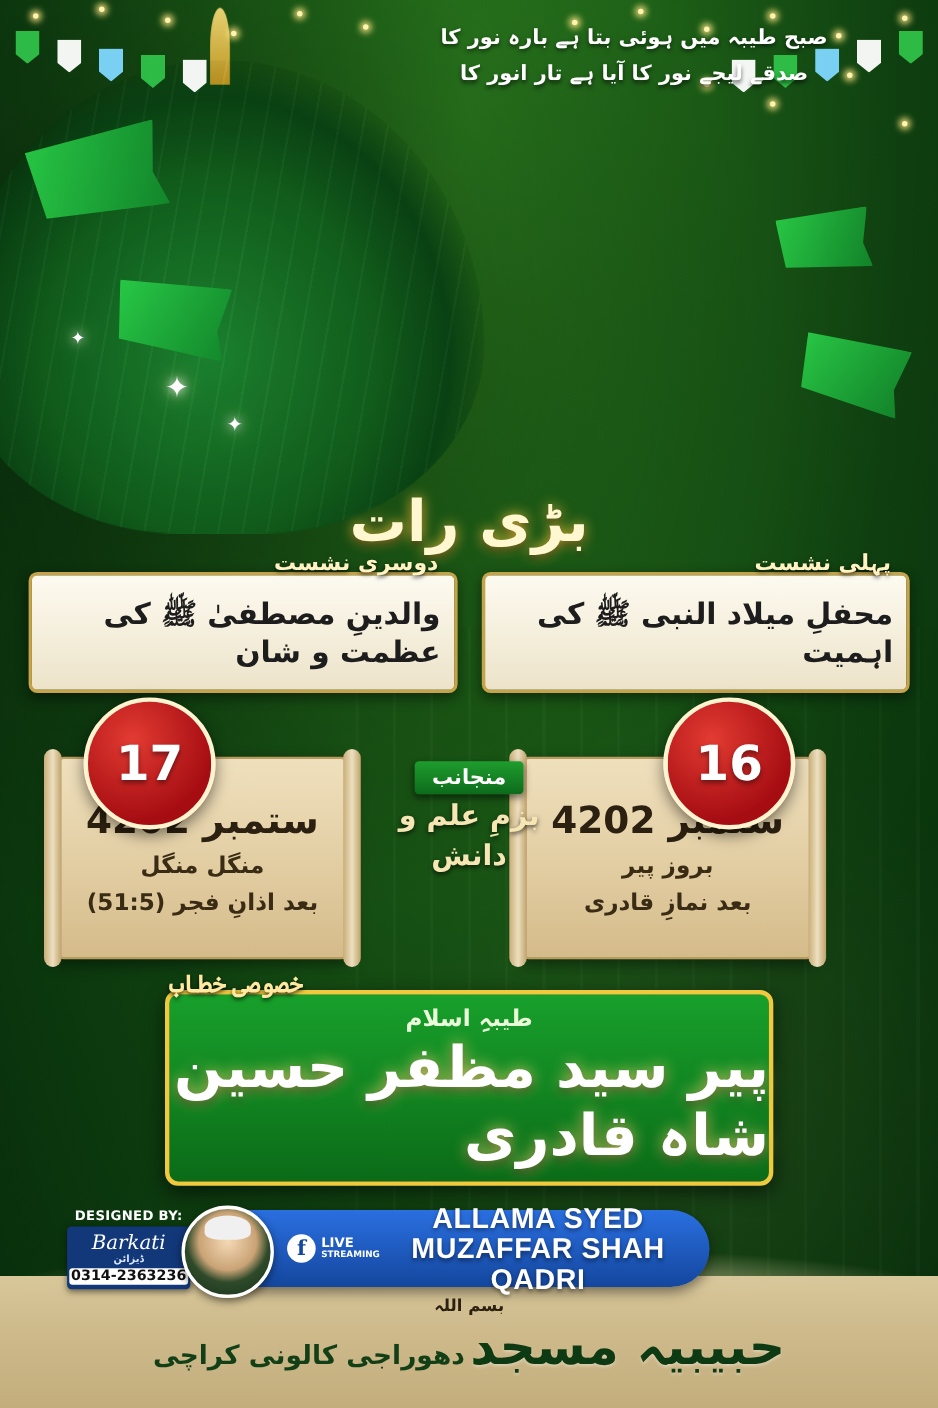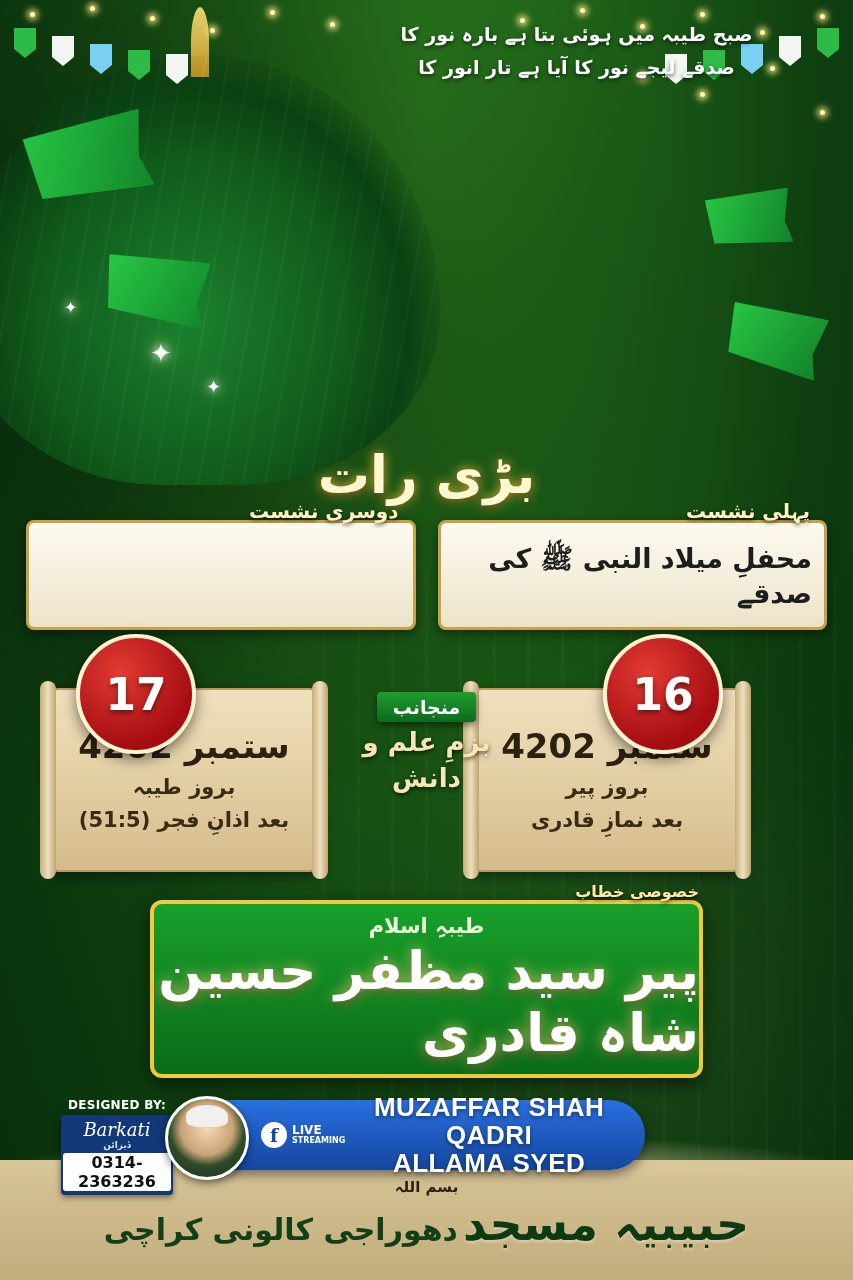--- a/index.html
+++ b/index.html
@@ -204,42 +204,42 @@
   
   .speaker-box{
     position:absolute;left:150px;right:150px;top:900px;height:170px;
     background:linear-gradient(#18a02b,#0b6b18);
     border:4px solid #f0c93f;
     border-radius:12px;
     box-shadow:0 6px 18px rgba(0,0,0,.55);
     display:flex;flex-direction:column;align-items:center;justify-content:center;
   }
   .speaker-head{
-    position:absolute;top:-22px;left:0;width:100%;text-align:right;
-    font-size:16px;color:#ffe9a0;text-shadow:0 2px 4px rgba(0,0,0,.8);
+    position:absolute;top:-22px;left:0;width:100%;text-align:left;
+    font-size:22px;color:#ffe9a0;text-shadow:0 2px 4px rgba(0,0,0,.8);font-family:Liberation Serif, serif;
   }
   .speaker-title{font-size:21px;color:#eaffd9;margin-bottom:2px;}
   .speaker-name{
     font-size:52px;color:#ffffff;line-height:1.2;
     text-shadow:0 0 14px rgba(255,230,120,.8),0 4px 8px rgba(0,0,0,.6);
   }
 
   
   .designer{
     position:absolute;left:48px;top:1098px;width:112px;
     text-align:center;color:#ffffff;padding-left:13px;
   }
   .designer .lbl{font-size:12px;font-weight:bold;letter-spacing:.3px;}
   .designer .card{
     margin-top:3px;background:#12387a;border-radius:4px;padding:4px 2px;
     box-shadow:0 2px 6px rgba(0,0,0,.5);
   }
   .designer .brand{font-size:18px;font-style:italic;color:#fff;font-family:"DejaVu Serif",serif;}
   .designer .sub{font-size:9px;color:#d9e6ff;}
-  .designer .phone{font-size:16px;font-weight:bold;color:#111;background:#fff;margin-top:3px;border-radius:3px;}
+  .designer .phone{font-size:13px;font-weight:bold;color:#111;background:#fff;margin-top:3px;border-radius:3px;}
 
   
   .livebar{
     position:absolute;left:175px;top:1100px;width:470px;height:70px;
     background:linear-gradient(#2a6fe0,#14479e);
     border-radius:36px;
     box-shadow:0 4px 12px rgba(0,0,0,.5);
     display:flex;align-items:center;
   }
   .avatar{
@@ -274,21 +274,21 @@
     font-size:15px;color:#2c2010;
   }
   .venue{
     position:absolute;left:0;top:1198px;width:100%;text-align:center;
   }
   .venue-name{
     font-size:46px;color:#0d3a12;line-height:1.15;
     text-shadow:0 2px 3px rgba(255,255,255,.35);
   }
   .venue-addr{
-    font-size:30px;color:#123f16;margin-top:2px;
+    font-size:24px;color:#123f16;margin-top:2px;
   }
 </style>
 </head>
 <body>
 
 <div class="poster">
 
   <div class="bg-dome"></div>
   <div class="dome-ribs"></div>
   <div class="bg-mosque"></div>
@@ -337,42 +337,43 @@
   <div class="center couplet urdu">
     <div>صبح طیبہ میں ہوئی بتا ہے بارہ نور کا</div>
     <div>صدقے لیجے نور کا آیا ہے تار انور کا</div>
   </div>
 
   <div class="center title-sub urdu">بڑی رات</div>
 
   <div class="sessions">
     <div class="session">
       <div class="session-label urdu">دوسری نشست</div>
+      <div class="session-text urdu">والدینِ مصطفیٰ ﷺ کی عظمت و شان</div>
     </div>
     <div class="session">
       <div class="session-label urdu">پہلی نشست</div>
-      <div class="session-text urdu">محفلِ میلاد النبی ﷺ کی صدقے</div>
+      <div class="session-text urdu">محفلِ میلاد النبی ﷺ کی اہمیت</div>
     </div>
   </div>
 
   <div class="scrolls">
 
     <div class="scroll scroll-right">
       <div class="scroll-inner">
         <div class="date-day urdu">ستمبر 2024</div>
         <div class="date-extra urdu">بروز پیر</div>
         <div class="date-extra urdu">بعد نمازِ قادری</div>
       </div>
     </div>
     <div class="daycircle right">16</div>
 
     <div class="scroll scroll-left">
       <div class="scroll-inner">
         <div class="date-day urdu">ستمبر 2024</div>
-        <div class="date-extra urdu">بروز طیبہ</div>
+        <div class="date-extra urdu">منگل منگل</div>
         <div class="date-extra urdu">بعد اذانِ فجر (5:15)</div>
       </div>
     </div>
     <div class="daycircle left">17</div>
 
     <div class="mid-tag">
       <div class="mid-ribbon urdu">منجانب</div>
       <div class="mid-text urdu">بزمِ علم و دانش</div>
     </div>
   </div>
@@ -395,22 +396,22 @@
   </div>
 
   <div class="livebar">
     <div class="avatar"></div>
     <div class="fb">f</div>
     <div class="livetxt">
       <div>LIVE</div>
       <div style="font-size:8px;">STREAMING</div>
     </div>
     <div class="speaker-en">
+      <div>ALLAMA SYED</div>
       <div>MUZAFFAR SHAH QADRI</div>
-      <div>ALLAMA SYED</div>
     </div>
   </div>
 
   <div class="venue-crest urdu">بسم اللہ</div>
   <div class="venue">
     <span class="venue-name urdu">حبیبیہ مسجد</span>
     <span class="venue-addr urdu">دھوراجی کالونی کراچی</span>
   </div>
 
 </div>

